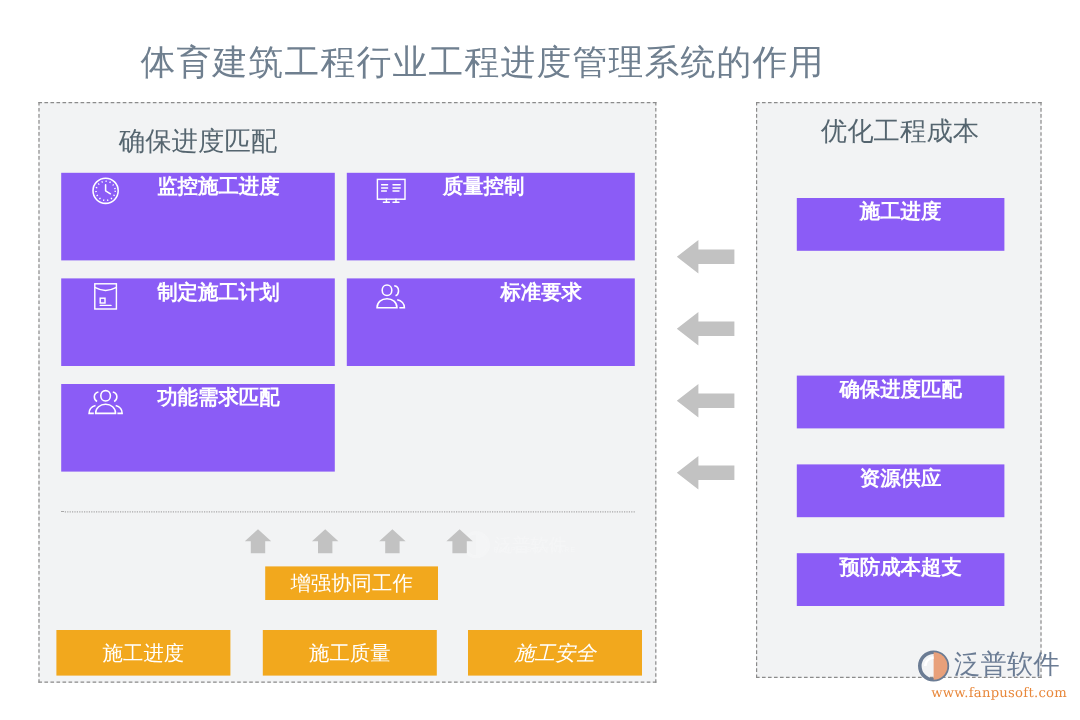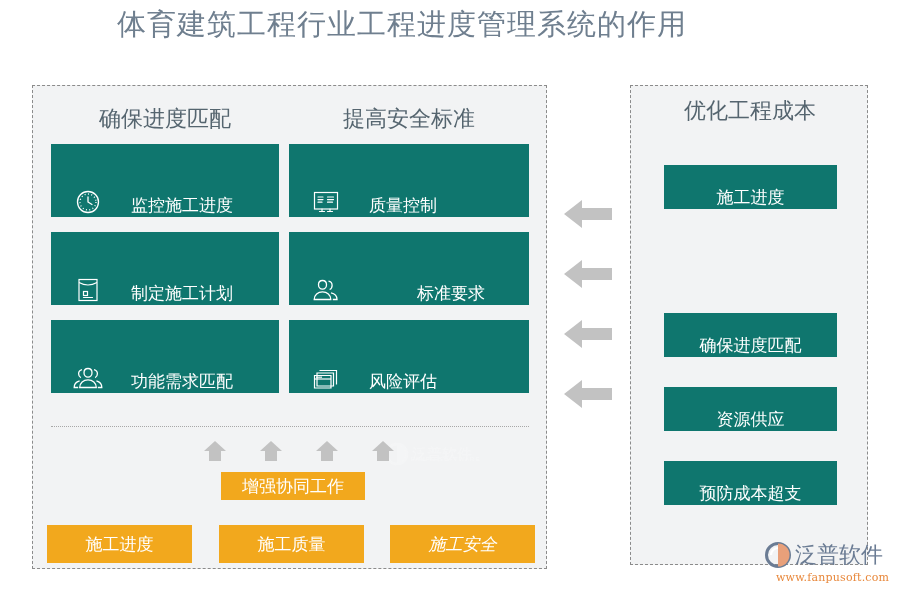--- a/index.html
+++ b/index.html
@@ -11,21 +11,21 @@
     height: 600px;
     background: #ffffff;
     font-family: "Liberation Sans", "DejaVu Sans", sans-serif;
     overflow: hidden;
     position: relative;
   }
 
   
   .page-title {
     position: absolute;
-    top: 4px;
+    top: 32px;
     left: 0;
     width: 804px;
     text-align: center;
     font-size: 29px;
     line-height: 40px;
     color: #6f7f8f;
     font-family: "DejaVu Serif", "Liberation Serif", serif;
     font-weight: 500;
     letter-spacing: 1px;
     white-space: nowrap;
@@ -60,25 +60,26 @@
     text-align: center;
     white-space: nowrap;
   }
   .hdr-a { left: 18px;  top: 18px; width: 228px; }
   .hdr-b { left: 256px; top: 18px; width: 240px; }
   .hdr-c { left: 0;     top: 10px; width: 238px; }
 
   
   .card {
     position: absolute;
-    background: #0f766e;
+    background: #8b5cf6;
     color: #ffffff;
     display: flex;
-    align-items: flex-end;
+    align-items: flex-start;
     box-sizing: border-box;
+    font-weight: bold;
   }
   .card-label {
     font-size: 17px;
     font-family: "DejaVu Serif", "Liberation Serif", serif;
     color: #ffffff;
     white-space: nowrap;
   }
   .card-icon {
     display: inline-flex;
     align-items: center;
@@ -253,21 +254,20 @@
   }
 </style>
 </head>
 <body>
 
 <div class="page-title">体育建筑工程行业工程进度管理系统的作用</div>
 
 <div class="panel panel-left">
 
   <div class="col-header hdr-a">确保进度匹配</div>
-  <div class="col-header hdr-b">提高安全标准</div>
 
   <div class="card lc lc1">
     <span class="card-icon">
       <svg width="28" height="28" viewBox="0 0 28 28" fill="none" stroke="#ffffff" stroke-width="1.3">
         <circle cx="14" cy="14" r="10.5"></circle>
         <circle cx="14" cy="14" r="8" stroke-dasharray="1 2.4"></circle>
         <path d="M14 14 L14 9 M14 14 L18 16.5" stroke-linecap="round"></path>
       </svg>
     </span>
     <span class="card-label">监控施工进度</span>
@@ -315,32 +315,20 @@
         <path d="M6.7 22.5c0-4.6 3.7-7.6 8.3-7.6s8.3 3 8.3 7.6z"></path>
         <path d="M9 4.6C6.9 5.1 5.6 6.8 5.6 8.7c0 1.7.9 3.2 2.3 3.9"></path>
         <path d="M6.6 15.9C3.3 16.8 1.2 19.4 1.2 22.5h4"></path>
         <path d="M21 4.6c2.1.5 3.4 2.2 3.4 4.1 0 1.7-.9 3.2-2.3 3.9"></path>
         <path d="M23.4 15.9c3.3.9 5.4 3.5 5.4 6.6h-4"></path>
       </svg>
     </span>
     <span class="card-label">功能需求匹配</span>
   </div>
 
-  <div class="card lc lc6">
-    <span class="card-icon">
-      <svg width="28" height="26" viewBox="0 0 28 26" fill="none" stroke="#ffffff" stroke-width="1.2">
-        <path d="M7.5 5.5h17v14"></path>
-        <path d="M5 8h16.5v13H5z"></path>
-        <path d="M2.5 10.5h16.5v12.5H2.5z"></path>
-        <path d="M2.5 14h16.5"></path>
-        <path d="M4.6 12.2h.9 M6.6 12.2h.9 M8.6 12.2h.9" stroke-linecap="round"></path>
-      </svg>
-    </span>
-    <span class="card-label">风险评估</span>
-  </div>
 
   <div class="watermark">
     <svg width="24" height="24" viewBox="0 0 24 24">
       <circle cx="12" cy="12" r="10" fill="none" stroke="#ffffff" stroke-width="2.4"></circle>
       <path d="M12 3 A9 9 0 0 1 12 21 z" fill="#ffffff"></path>
     </svg>
     <span class="wm-text">泛普软件</span>
     <span class="wm-sub">FANPU SOFTWARE</span>
   </div>
 

